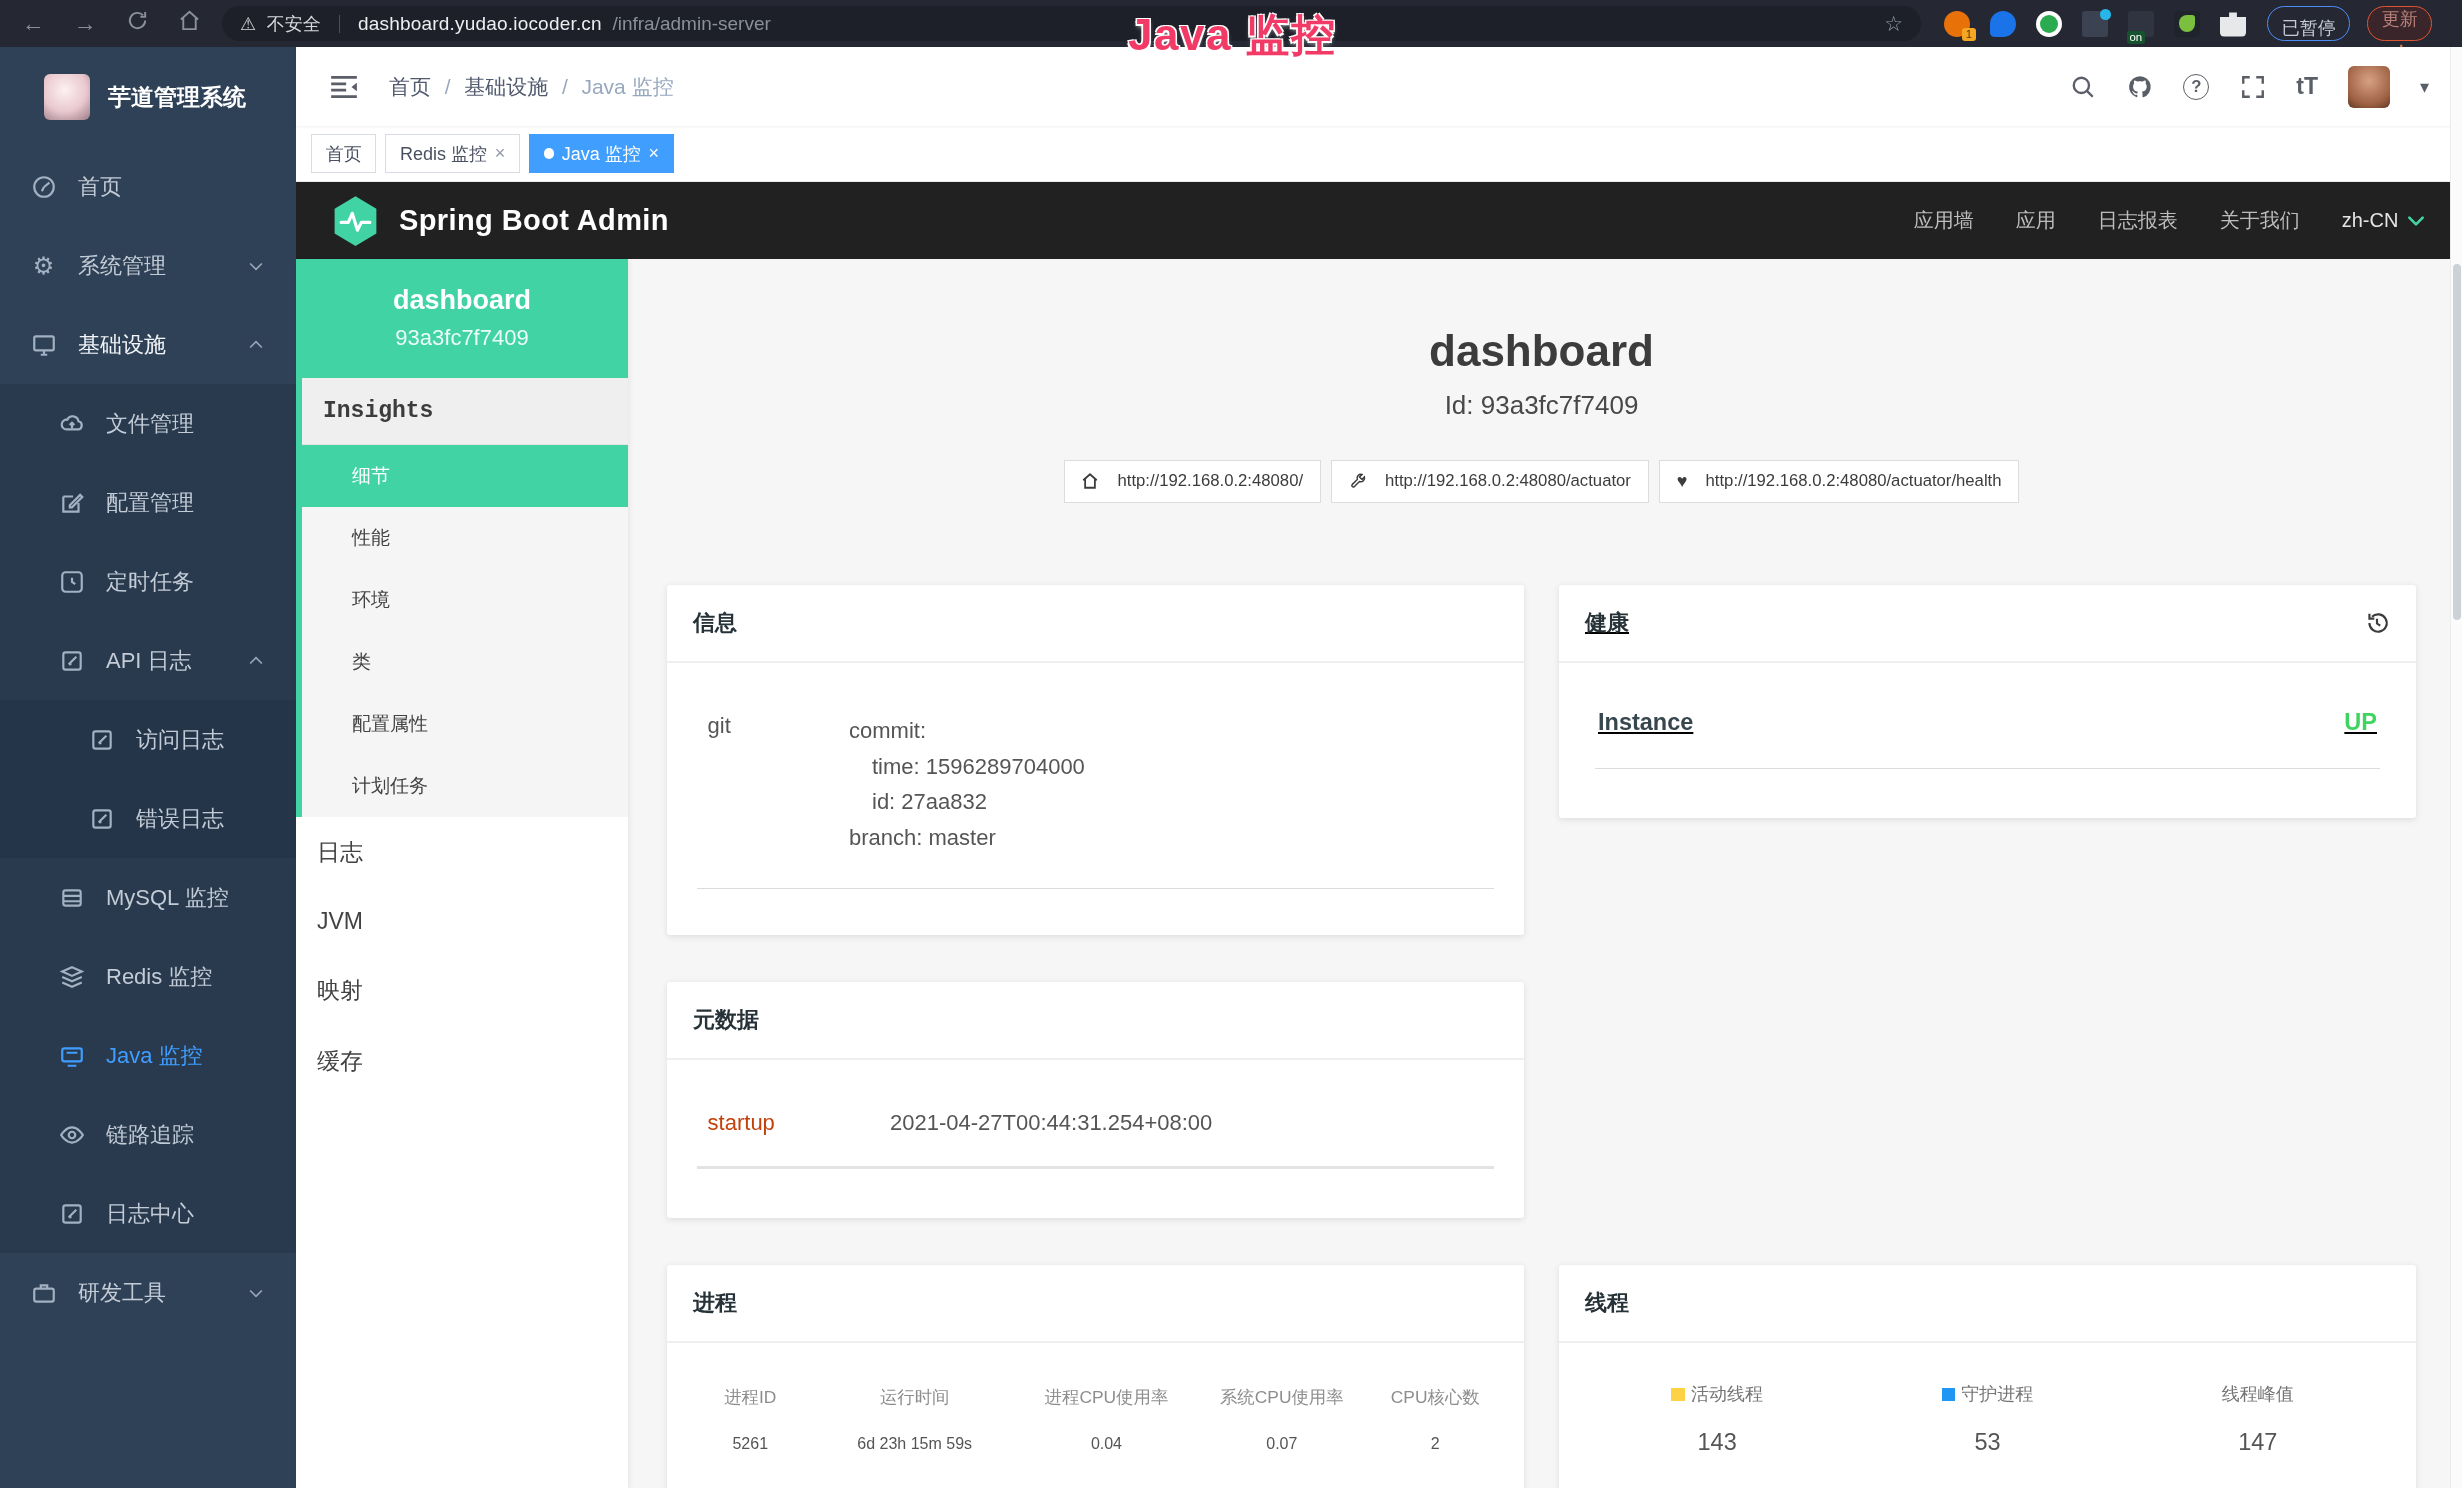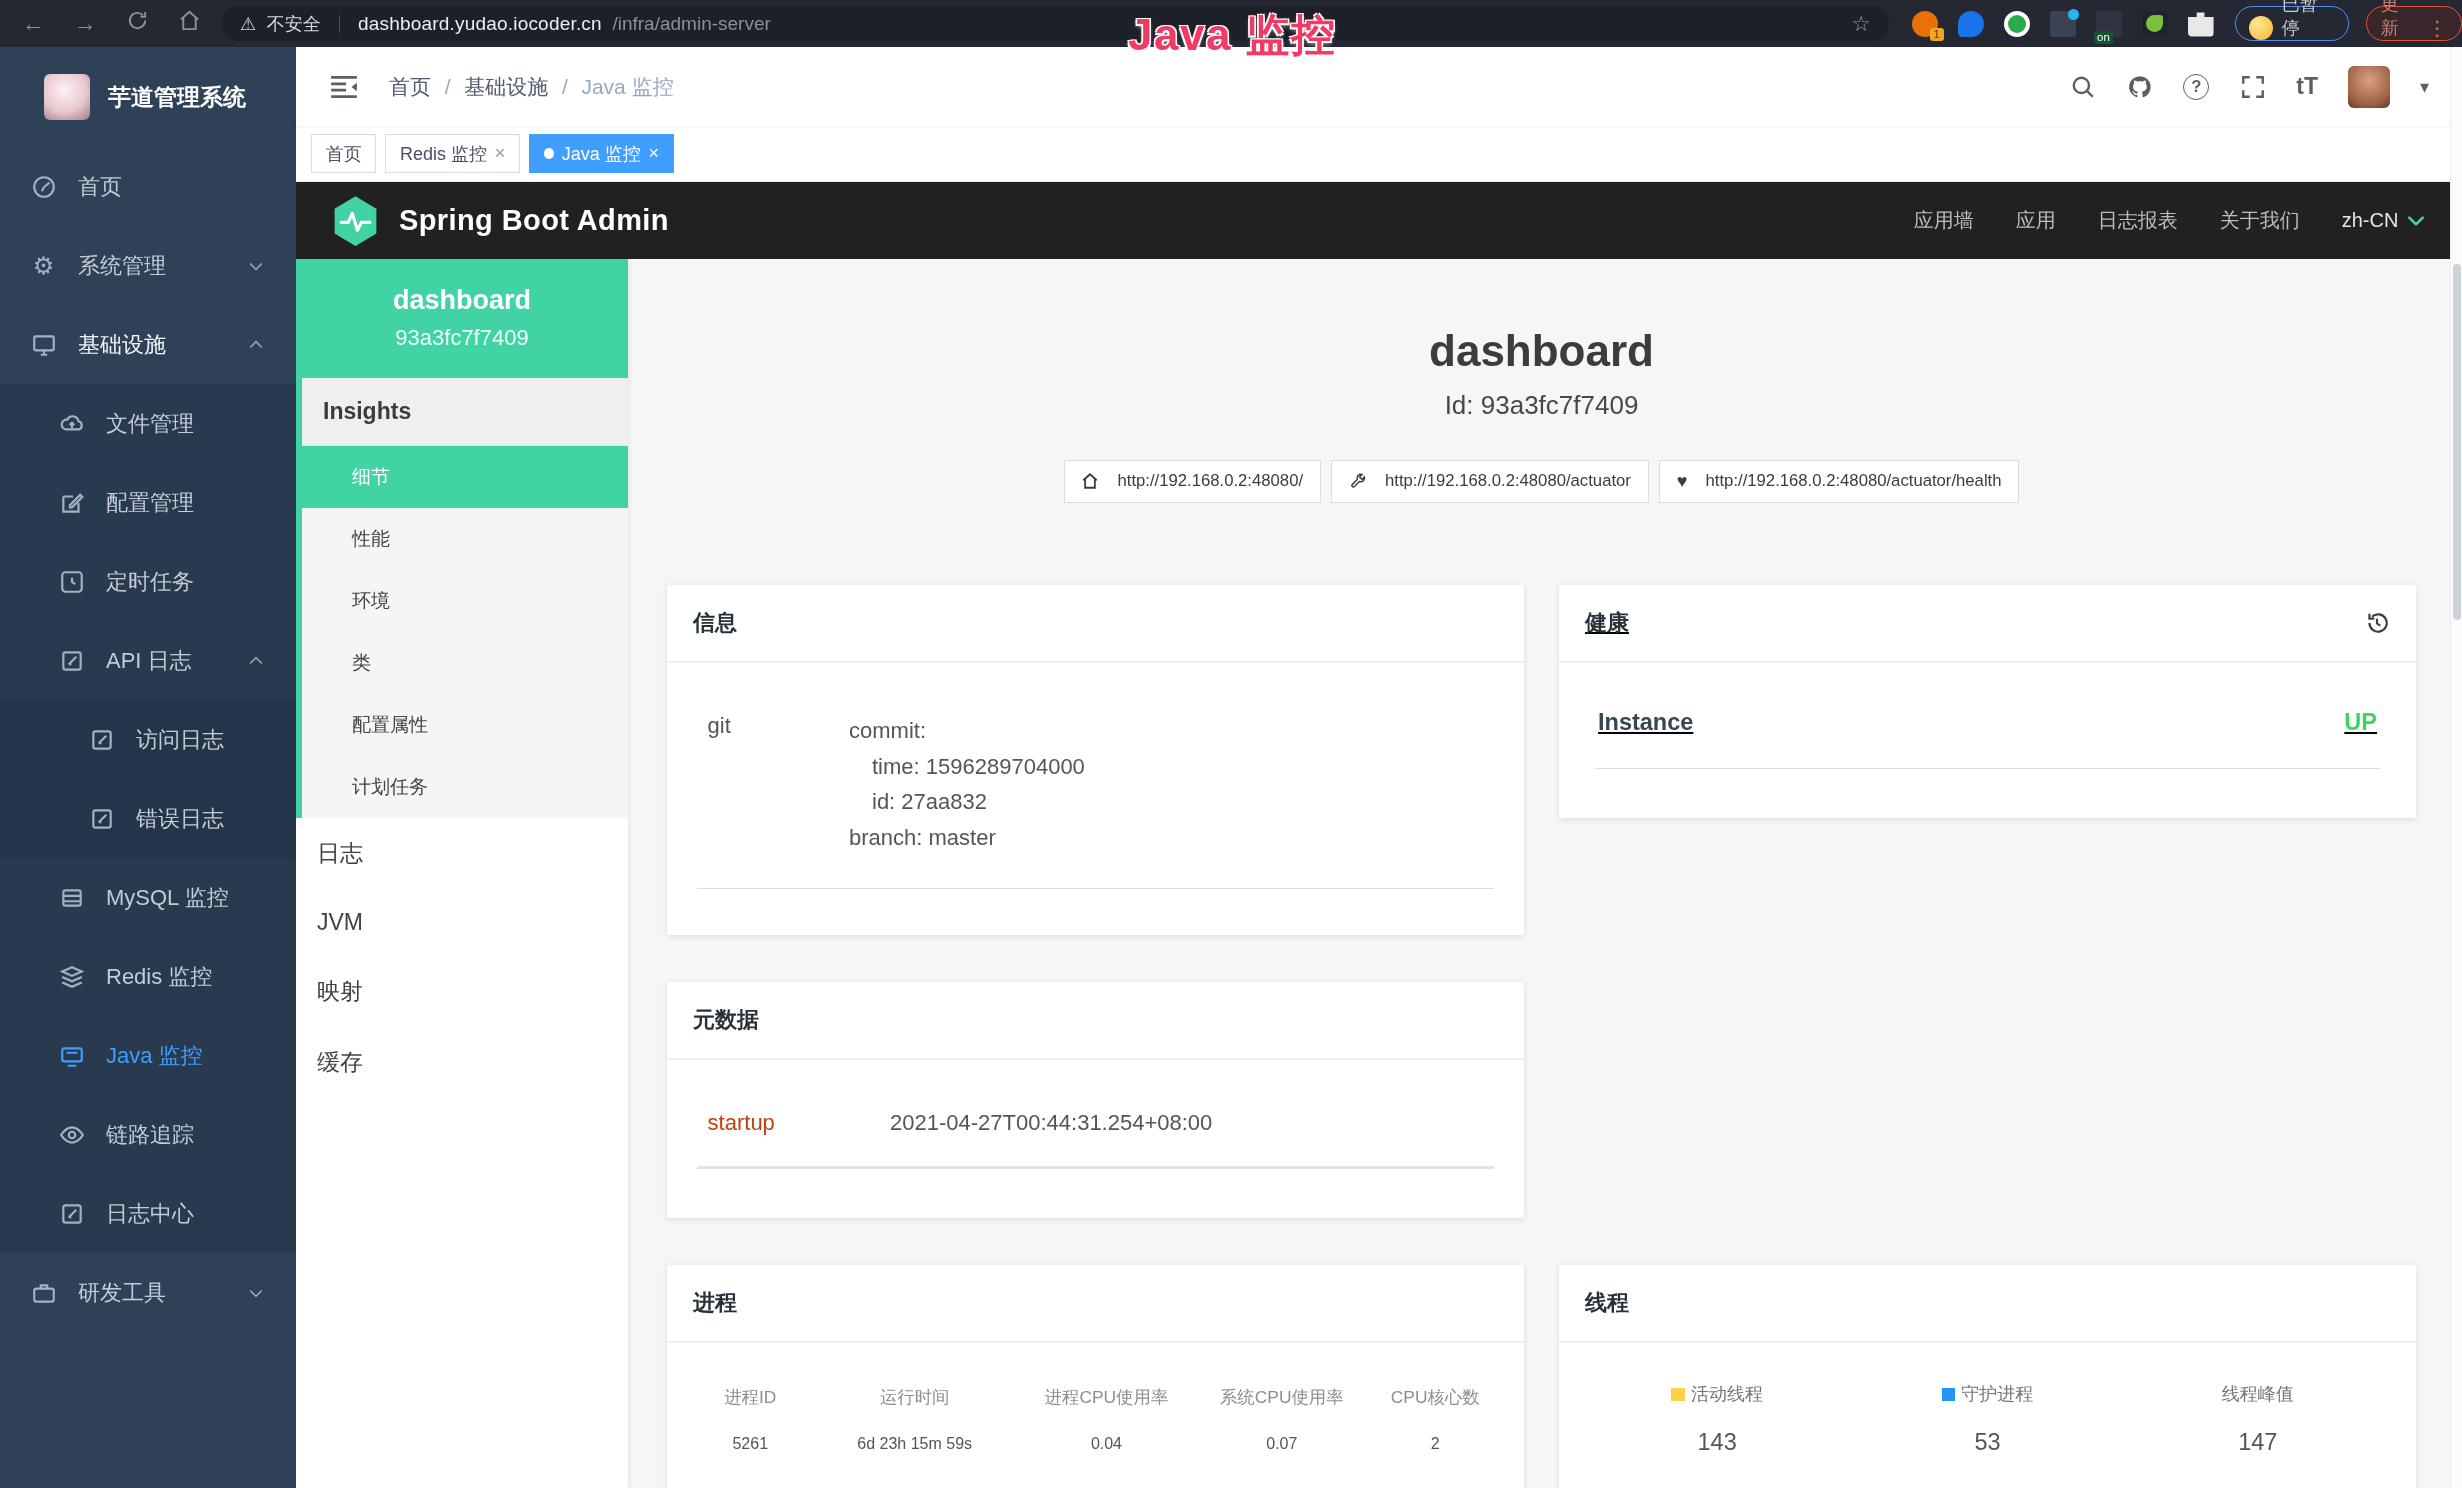--- a/index.html
+++ b/index.html
@@ -30,21 +30,21 @@
   .ext-y::after { content:""; width:18px; height:18px; background:#2bab4f; border-radius:50%; }
   .ext-grid { background:linear-gradient(#3b4252,#3b4252); border-radius:3px; }
   .ext-grid::after { content:""; position:absolute; right:-3px; top:-1.5px; width:10.6px; height:10.6px;
                      background:#27b5ea; border-radius:50%; }
   .ext-on { background:#2f3440; border-radius:3px; }
   .ext-on-badge { position:absolute; left:-1.5px; bottom:-7.6px; background:#14532d; color:#fff;
                   font-size:11.4px; border-radius:3px; padding:0.8px 3px; }
   .ext-leaf { background:#1f232c; border-radius:4.6px; }
   .ext-leaf::after { content:""; position:absolute; inset:4.6px; background:#7bbf3e; border-radius:50% 3px 50% 50%; }
   .ext-puzzle { background:#e6e8ea; border-radius:4.6px; clip-path:polygon(0 25%,35% 25%,35% 8%,65% 8%,65% 25%,100% 25%,100% 100%,0 100%); }
-  .pill { display:flex; align-items:flex-end; gap:9px; height:35px; border-radius:17.4px; padding:0 13.7px; }
+  .pill { display:flex; align-items:center; gap:9px; height:35px; border-radius:17.4px; padding:0 13.7px;flex-direction:column; }
   .pill-pause { border:1.5px solid #4d8df7; margin-left:21px; color:#c7ccd4; font-size:18px; }
   .emoji-face { width:24px; height:24px; border-radius:50%;
                 background:radial-gradient(circle at 35% 35%, #ffe79a, #f7c545 70%, #e7a93a); }
   .pill-update { border:1.5px solid #e0532f; background:#3a262a; margin-left:16.7px; color:#b98079; font-size:18px; }
   .dots-v { color:#e0794f; font-size:20px; margin-left:3px; }
 
   
   .annotation { position:absolute; left:1128px; top:6px; z-index:60; font-size:44px; font-weight:bold;
                 color:#f23a66; letter-spacing:1.5px; white-space:nowrap;
                 text-shadow:-1.5px -1.5px 0 #fff, 1.5px -1.5px 0 #fff, -1.5px 1.5px 0 #fff, 1.5px 1.5px 0 #fff, 0 3px 4.6px rgba(255,255,255,.6); }
@@ -116,21 +116,21 @@
   
   .content { flex:1; display:flex; min-height:0; }
 
   
   .inav { width:332px; background:#fff; flex-shrink:0; box-shadow:1.5px 0 4.6px rgba(0,0,0,.06); z-index:2; }
   .inav-head { background:#42d3a5; color:#fff; text-align:center; padding:26px 7.6px 27px; }
   .inav-name { font-size:27px; font-weight:bold; }
   .inav-id { font-size:22px; margin-top:9px; color:#eafcf5; }
   .insights { border-left:6px solid #42d3a5; background:#f5f5f5; }
   .insights-label { font-size:23px; font-weight:bold; color:#3c3c3c; padding:20px 0 20px 21px;
-                    background:#efefef; border-bottom:1.5px solid #e4e4e4; }
+                    background:#efefef; border-bottom:1.5px solid #e4e4e4;font-family:Liberation Mono, monospace; }
   .ins-item { font-size:19px; color:#424242; padding:18px 0 18px 50px; cursor:pointer; }
   .ins-item.active { background:#42d3a5; color:#fff; }
   .root-item { font-size:23px; color:#424242; padding:20px 0 20px 21px; cursor:pointer; }
 
   
   .panel { flex:1; background:#f6f6f6; min-width:0; padding:0 46px 0 39px; position:relative; overflow:hidden; }
   .ititle { text-align:center; margin-top:67px; font-size:44px; font-weight:600; color:#3c3c3c; }
   .iid { text-align:center; margin-top:13.7px; font-size:26px; color:#484848; }
   .linkrow { display:flex; justify-content:center; gap:10.6px; margin-top:39px; }
   .linkbtn { display:flex; align-items:center; gap:18px; background:#fff; border:0.8px solid #dcdcdc;

